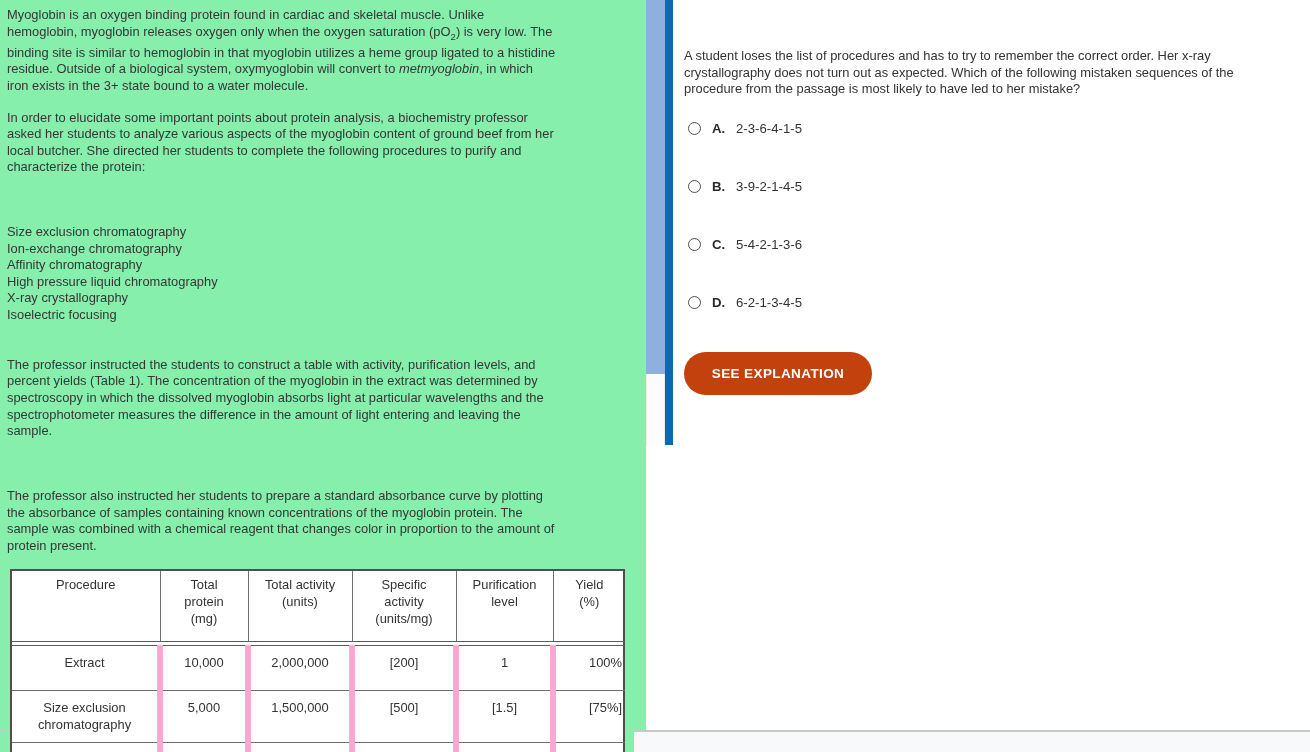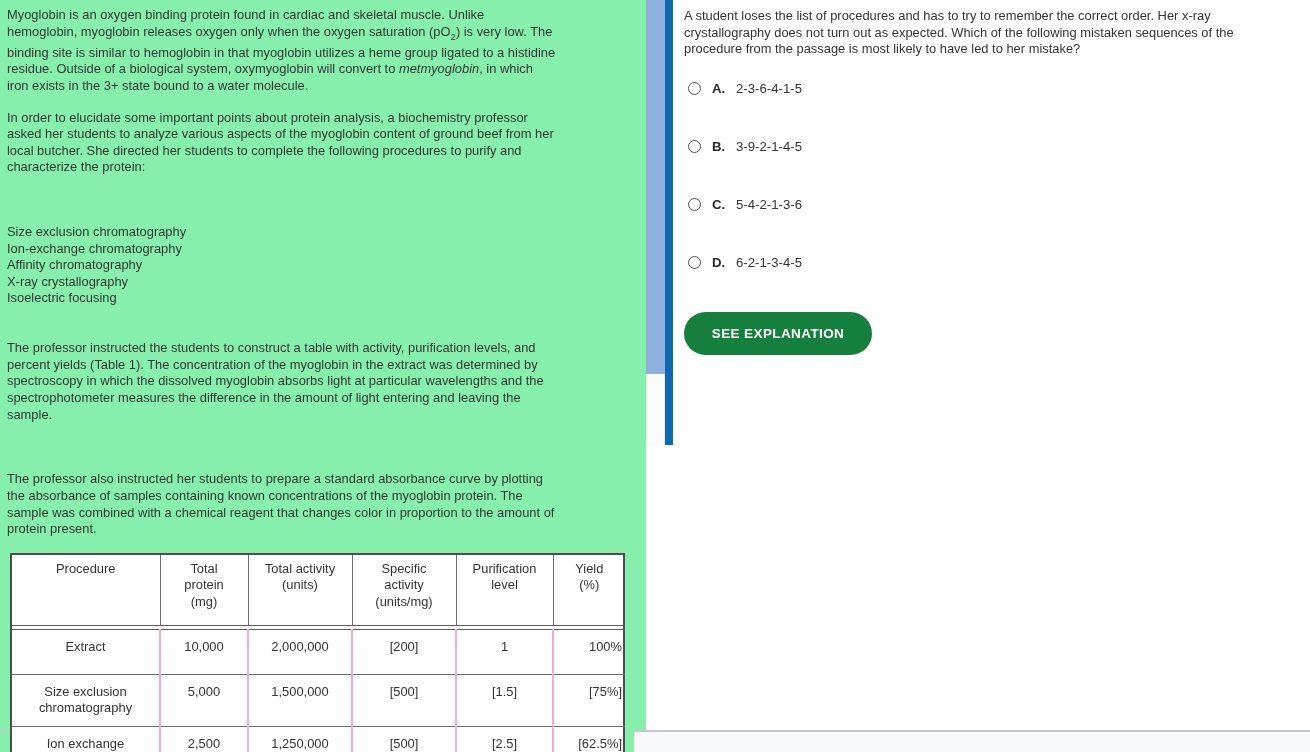--- a/index.html
+++ b/index.html
@@ -29,37 +29,37 @@
   }
   table.tbl { border-collapse: collapse; table-layout: fixed; width: 100%; }
   .tbl th, .tbl td {
     font-size: 12.9px; line-height: 16.6px; text-align: center;
     vertical-align: top; white-space: pre; font-weight: normal; color: #333;
   }
   .tbl-head-t th { padding: 6px 3px 14px; border-right: 1px solid #6e6e6e; border-bottom: 1px solid #5c5c5c; }
   .tbl-head-t th:last-child { border-right: none; margin-left: 12px; }
   .tbl-gap { height: 3px; background: #ffffff; }
   .tbl-body-t { border-top: 1px solid #5c5c5c; }
-  .tbl-body-t td { padding: 9px 3px; border-right: 2px solid #f9a8d4; border-bottom: 1px solid #6e6e6e; height: 45px; }
+  .tbl-body-t td { padding: 9px 3px; border-right: 6px solid #f9a8d4; border-bottom: 1px solid #6e6e6e; height: 45px; }
   .tbl-body-t td:last-child { border-right: none; text-align: right; }
   .tbl-body-t tr:last-child td { border-bottom: none; }
 
   
   .scroll-track {
     position: absolute; left: 646px; top: 0; width: 19px; height: 445px;
     background: #fcfcfc; border-left: 1px solid #ececec; border-right: 1px solid #ececec;
   }
   .scroll-thumb { position: absolute; left: 646px; top: 0; width: 19px; height: 374px; }
   .panel-divider { position: absolute; left: 665px; top: 0; width: 8px; height: 445px; }
 
   
   .right-panel { position: absolute; left: 673px; top: 0; width: 637px; height: 752px; background: #ffffff; }
   .question-text {
     padding: 8px 10px 0 11px; font-size: 12.9px; line-height: 16.6px;
-    color: #333; white-space: pre;
+    color: #333; white-space: pre; margin-top: 40px;
   }
   .option { margin: 0 0 41px 15px; height: 17px; display: flex; align-items: center; cursor: pointer; }
   .option.first { margin-top: 22px; }
   .radio {
     display: inline-block; width: 13px; height: 13px; border-radius: 50%;
     border: 1.5px solid #4f4f4f; background: #ffffff; margin-right: 11px; flex: 0 0 auto;
   }
   .opt-letter { font-weight: bold; color: #2b2b2b; font-size: 13.2px; width: 24px; }
   .opt-value { font-size: 13.2px; color: #333; }
   .see-btn {
@@ -81,21 +81,21 @@
     <p><span>Myoglobin is an oxygen binding protein found in cardiac and skeletal muscle. Unlike
 hemoglobin, myoglobin releases oxygen only when the oxygen saturation (pO</span><sub>2</sub><span>) is very low. The
 binding site is similar to hemoglobin in that myoglobin utilizes a heme group ligated to a histidine
 residue. Outside of a biological system, oxymyoglobin will convert to </span><i>metmyoglobin</i><span>, in which
 iron exists in the 3+ state bound to a water molecule.</span></p>
     <p>In order to elucidate some important points about protein analysis, a biochemistry professor
 asked her students to analyze various aspects of the myoglobin content of ground beef from her
 local butcher. She directed her students to complete the following procedures to purify and
 characterize the protein:</p>
     <div class="pblock">
-      <div class="proc-list"><div>Size exclusion chromatography</div><div>Ion-exchange chromatography</div><div>Affinity chromatography</div><div>X-ray crystallography</div><div>Isoelectric focusing</div></div>
+      <div class="proc-list"><div>Size exclusion chromatography</div><div>Ion-exchange chromatography</div><div>Affinity chromatography</div><div>High pressure liquid chromatography</div><div>X-ray crystallography</div><div>Isoelectric focusing</div></div>
       <div>The professor instructed the students to construct a table with activity, purification levels, and
 percent yields (Table 1). The concentration of the myoglobin in the extract was determined by
 spectroscopy in which the dissolved myoglobin absorbs light at particular wavelengths and the
 spectrophotometer measures the difference in the amount of light entering and leaving the
 sample.</div>
     </div>
     <p>The professor also instructed her students to prepare a standard absorbance curve by plotting
 the absorbance of samples containing known concentrations of the myoglobin protein. The
 sample was combined with a chemical reagent that changes color in proportion to the amount of
 protein present.</p>
@@ -195,18 +195,18 @@
     <span class="radio"></span>
     <span class="opt-letter">C.</span>
     <span class="opt-value">5-4-2-1-3-6</span>
   </div>
   <div class="option">
     <span class="radio"></span>
     <span class="opt-letter">D.</span>
     <span class="opt-value">6-2-1-3-4-5</span>
   </div>
 
-  <button class="see-btn" id="see-btn" style="background: #15803d;">SEE EXPLANATION</button>
+  <button class="see-btn" id="see-btn" style="background: #c2410c;">SEE EXPLANATION</button>
 </div>
 
 <div class="footer-line" style="background: rgb(198, 200, 203);"></div>
 <div class="footer-area" style="background: rgb(248, 249, 251);"></div>
 <div class="left-tick" style="background: rgb(198, 200, 203);"></div>
 
 </body></html>

